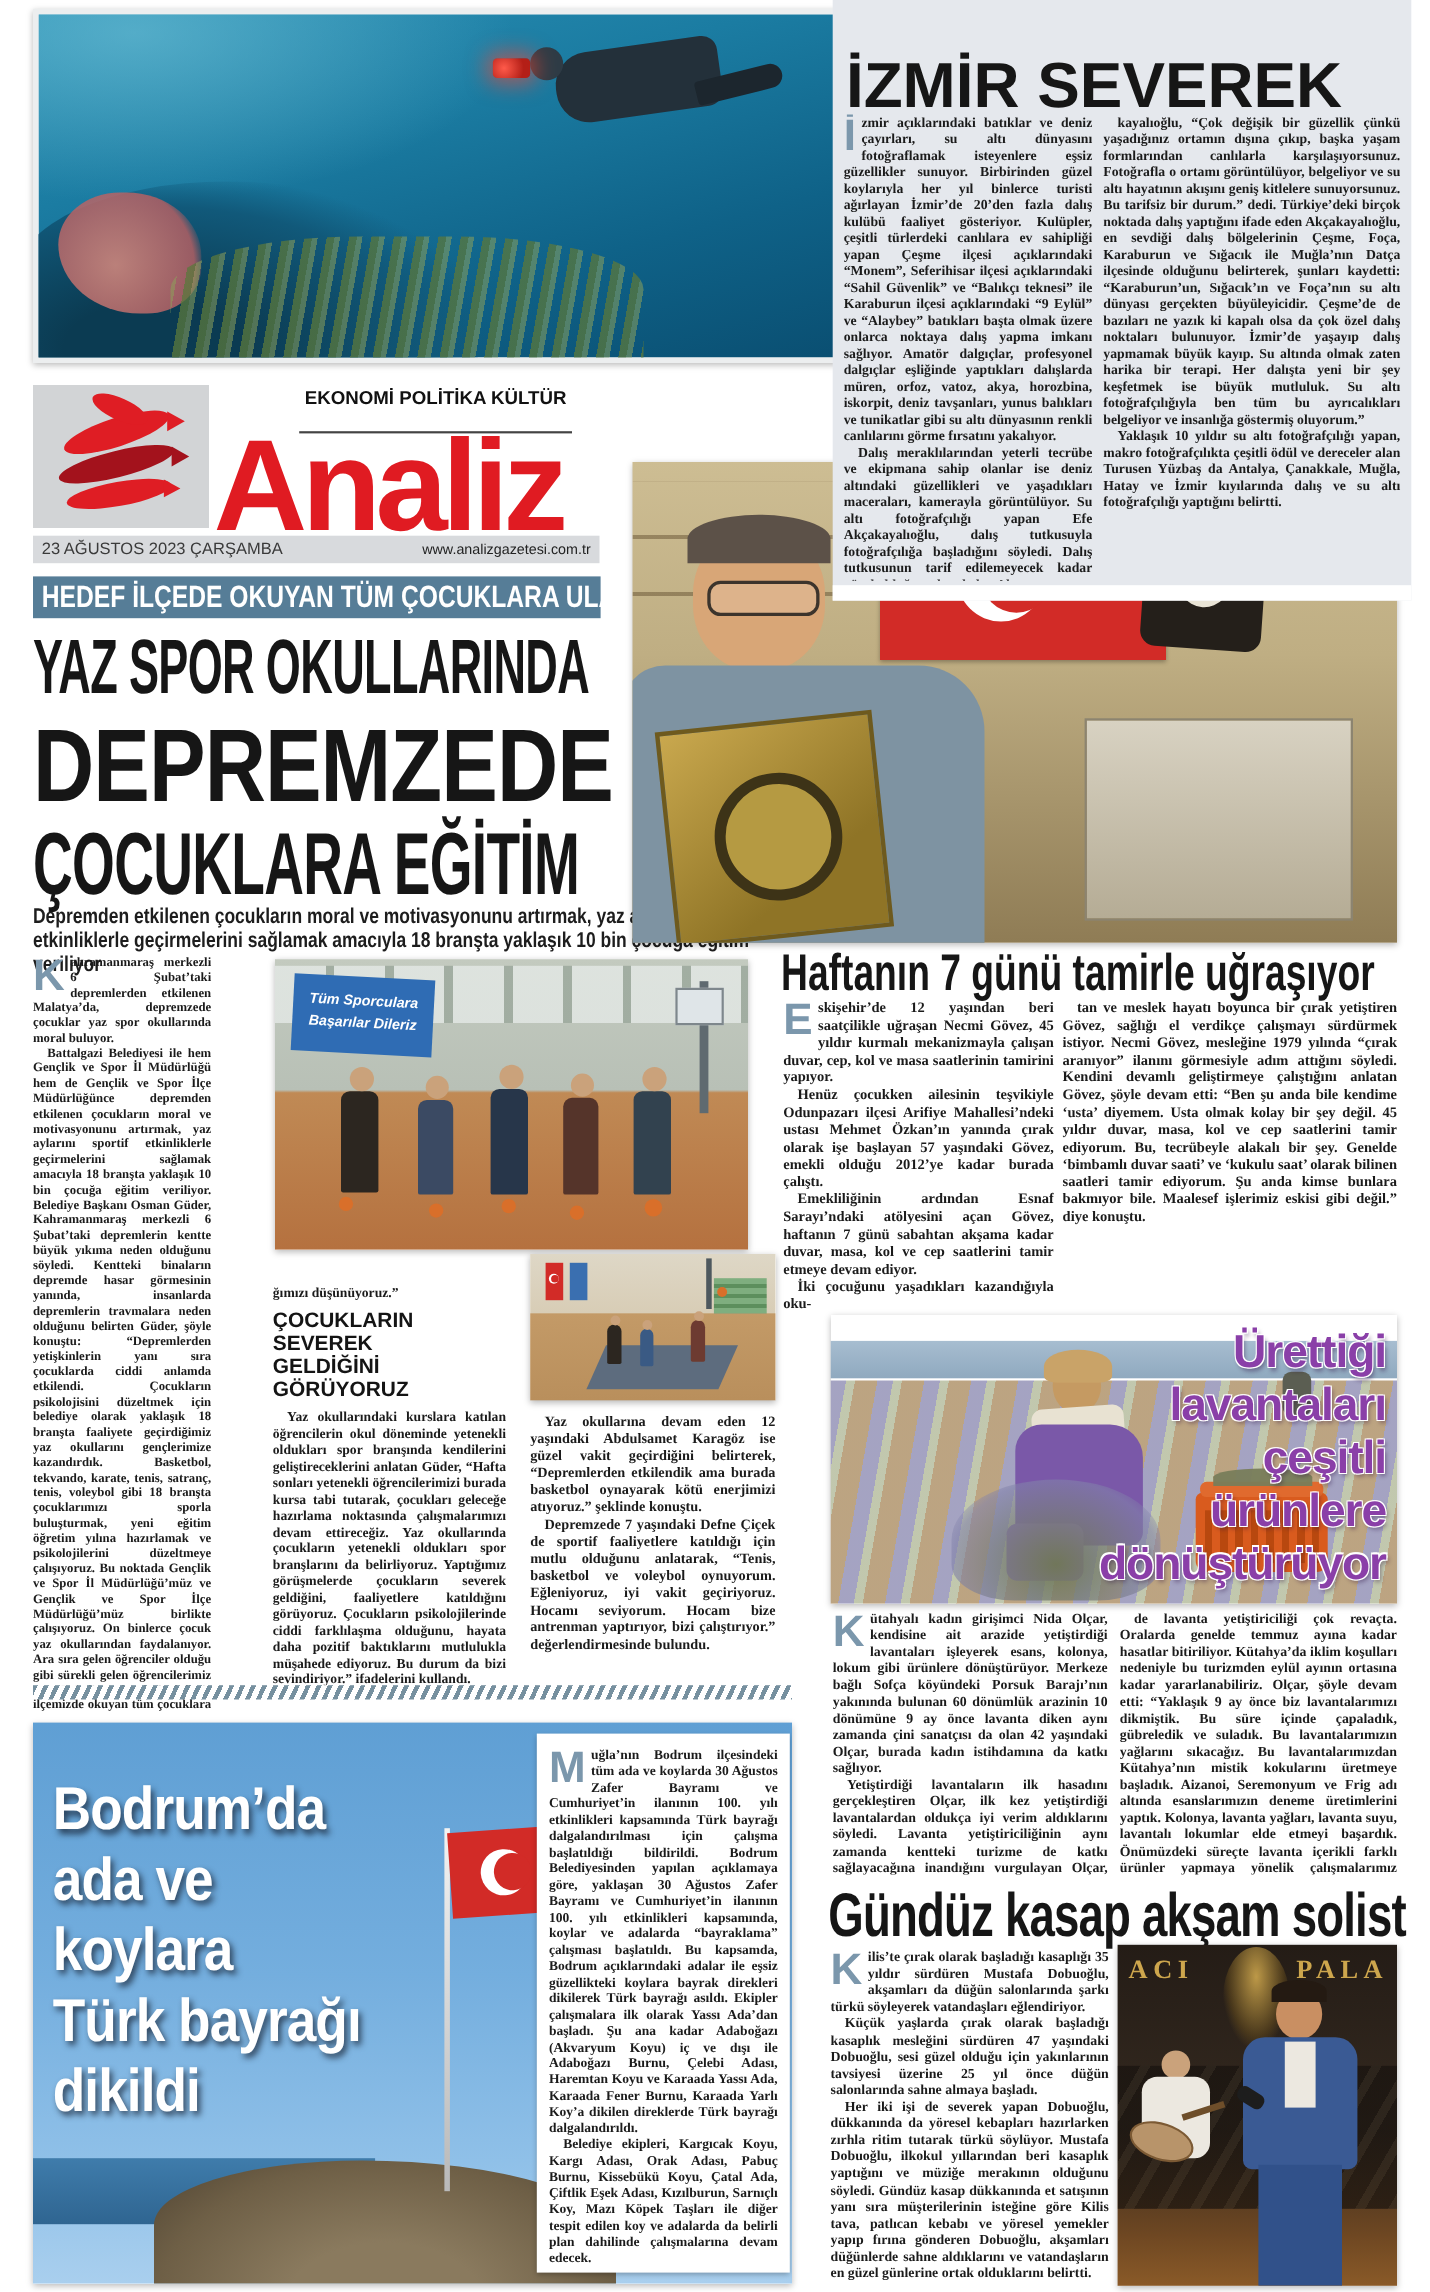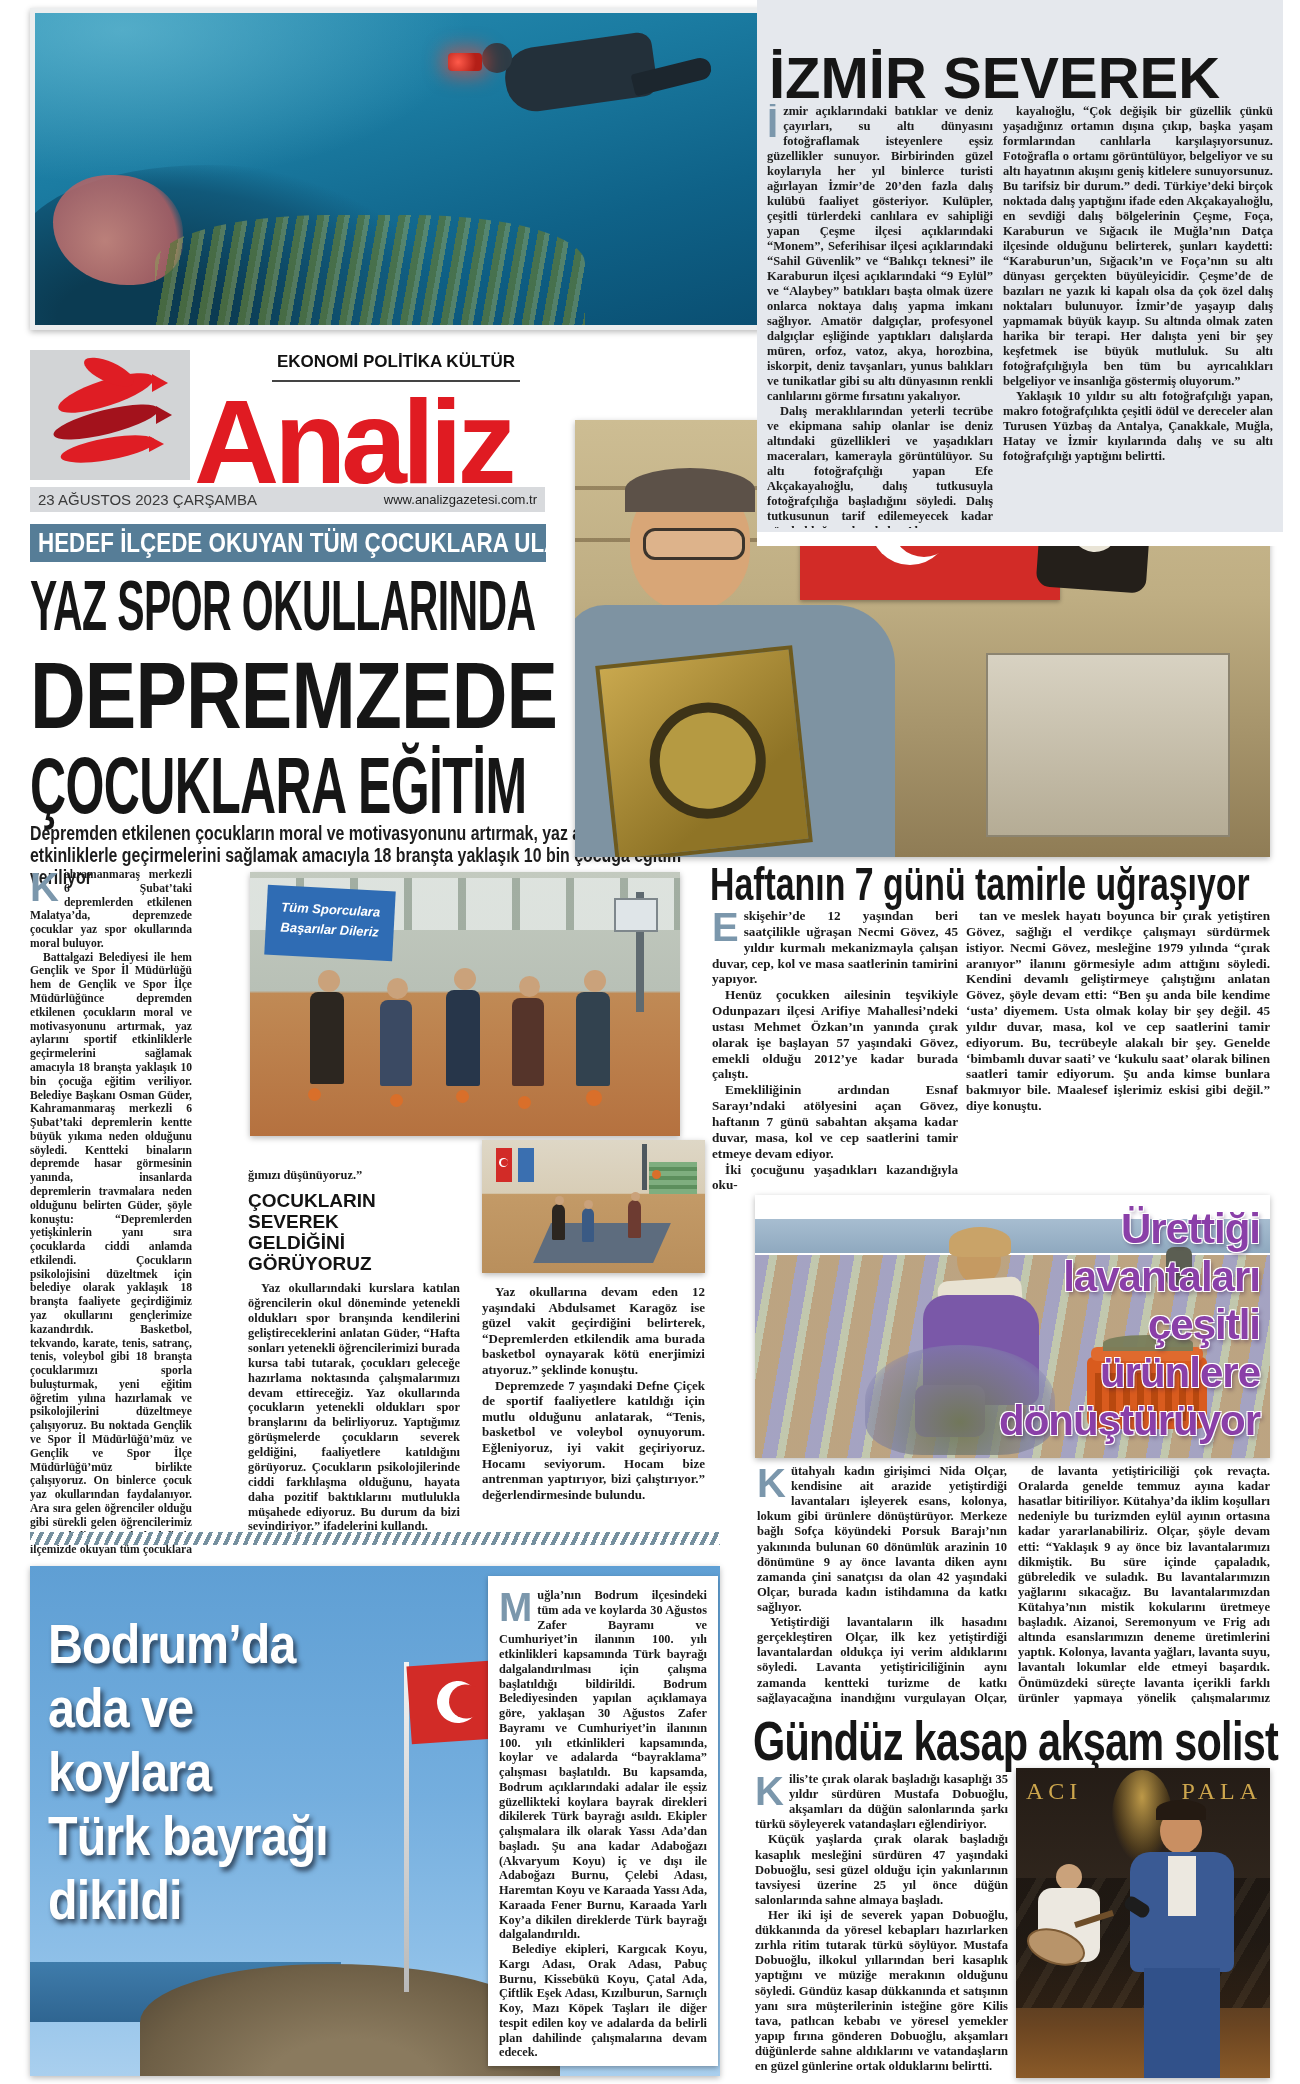--- a/index.html
+++ b/index.html
@@ -15,21 +15,21 @@
            font-size:40px;line-height:.82;color:#7b97ac;padding:3px 5px 0 0;}
   .photo{overflow:hidden;box-shadow:0 2px 6px rgba(0,0,0,.28);}
   .sil{position:absolute;background:#2c2620;border-radius:8px 8px 2px 2px;}
   .head-circ{position:absolute;border-radius:50%;background:#caa27b;}
   .ball{position:absolute;width:13px;height:13px;border-radius:50%;background:#d96f2a;}
   .flag-red{position:absolute;background:#d22b27;}
   .crescent{position:absolute;border-radius:50%;background:#fff;}
   .crescent i{position:absolute;border-radius:50%;background:#d22b27;display:block;}
   .star{position:absolute;color:#fff;font-size:14px;line-height:1;}
   .zz{background:repeating-linear-gradient(115deg,#76909f 0 4px,#ffffff 4px 9px);}
-  .goldtxt{font-family:"Liberation Serif",serif;color:#cda64d;font-weight:400;letter-spacing:5px;}
+  .goldtxt{font-family:"Liberation Serif",serif;color:#cda64d;font-weight:700;letter-spacing:5px;}
 </style>
 </head>
 <body>
 
 <div class="page">
 
   <div class="abs photo" style="left:30px;top:8px;width:725px;height:312px;border:5px solid #eceeef;
               background:linear-gradient(165deg,#2a8fb4 0%,#1b7ca2 35%,#0f6288 70%,#0a4f72 100%);">
     <div class="abs" style="left:0;top:0;width:60%;height:55%;background:radial-gradient(ellipse at 20% 10%,rgba(120,200,220,.55),transparent 70%);"></div>
     <div class="abs" style="left:-20px;bottom:-30px;width:420px;height:190px;border-radius:50% 60% 20% 20%;background:radial-gradient(ellipse at 30% 80%,#0b3b52 20%,#11597a 60%,transparent 75%);"></div>
@@ -87,21 +87,21 @@
       <span class="abs" style="left:4px;top:18px;width:100px;height:26px;border-radius:50% 50% 50% 50%;background:#df1d24;transform:rotate(-18deg);display:block;"></span>
       <span class="abs" style="left:0px;top:48px;width:108px;height:24px;border-radius:50%;background:#a3121c;transform:rotate(-14deg);display:block;"></span>
       <span class="abs" style="left:8px;top:76px;width:96px;height:22px;border-radius:50%;background:#df1d24;transform:rotate(-10deg);display:block;"></span>
       <span class="abs" style="left:30px;top:0px;width:54px;height:20px;border-radius:50%;background:#df1d24;transform:rotate(24deg);display:block;"></span>
       <span class="abs" style="right:-4px;top:12px;width:0;height:0;border-left:16px solid #df1d24;border-top:9px solid transparent;border-bottom:9px solid transparent;display:block;"></span>
       <span class="abs" style="right:-8px;top:44px;width:0;height:0;border-left:16px solid #a3121c;border-top:9px solid transparent;border-bottom:9px solid transparent;display:block;"></span>
       <span class="abs" style="right:0px;top:74px;width:0;height:0;border-left:15px solid #df1d24;border-top:8px solid transparent;border-bottom:8px solid transparent;display:block;"></span>
     </div>
   </div>
   <div class="abs" style="left:272px;top:352px;width:248px;text-align:center;font-family:'Liberation Sans',sans-serif;
-              font-weight:700;font-size:17px;color:#111;border-bottom:2px solid #444;padding-bottom:8px;">EKONOMİ POLİTİKA KÜLTÜR</div>
+              font-weight:700;font-size:17px;color:#111;border-bottom:2px solid #444;padding-bottom:20px;">EKONOMİ POLİTİKA KÜLTÜR</div>
   <div class="abs" style="left:194px;top:336px;font-family:'Liberation Sans',sans-serif;font-weight:700;
               font-size:118px;line-height:1.2;color:#e01b22;letter-spacing:-5px;margin-top:36px;">Analiz</div>
   <div class="abs" style="left:30px;top:487px;width:515px;height:25px;background:#d8dadd;display:flex;align-items:center;justify-content:space-between;padding:0 8px;box-sizing:border-box;font-family:'Liberation Sans',sans-serif;">
     <span style="font-size:15px;color:#3a3a3a;">23 AĞUSTOS 2023 ÇARŞAMBA</span>
     <span style="font-size:13px;color:#222;">www.analizgazetesi.com.tr</span>
   </div>
 
   <div class="abs" style="left:30px;top:524px;width:516px;height:38px;background:#567d97;color:#fff;
               font-family:'Liberation Sans',sans-serif;font-weight:700;font-size:28px;line-height:38px;padding-left:8px;box-sizing:border-box;">
     <span class="sq" style="transform:scaleX(.80);">HEDEF İLÇEDE OKUYAN TÜM ÇOCUKLARA ULAŞMAK</span>

